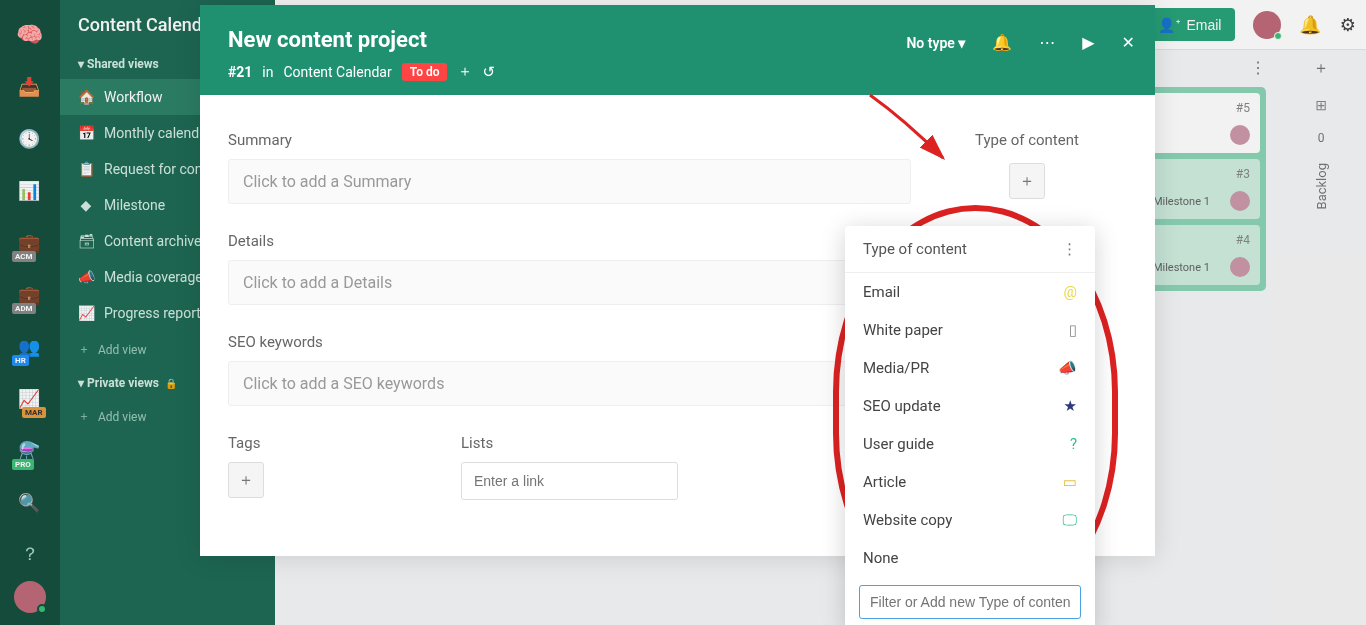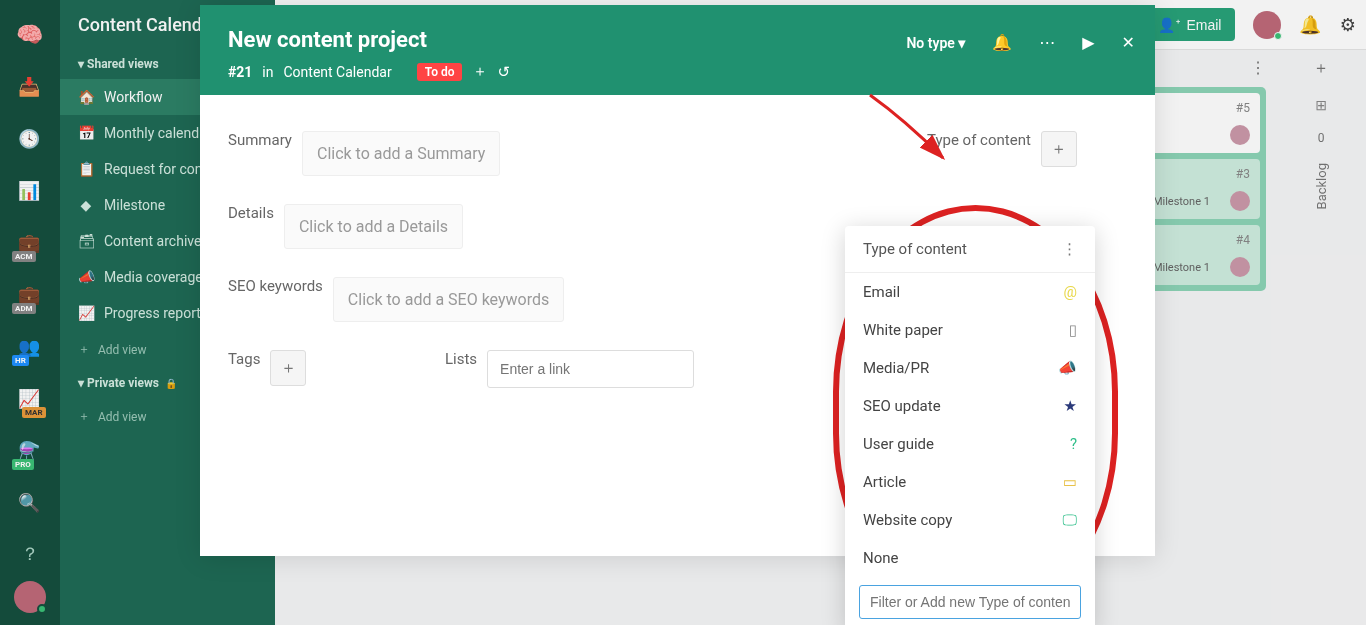--- a/index.html
+++ b/index.html
@@ -53,28 +53,28 @@
 .mini-card .meta { display:flex;align-items:center;gap:6px;font-size:11px;color:#666; }
 .mini-card .av { width:20px;height:20px;border-radius:50%;background:#c9a; margin-left:auto; }
 .mini-card.sub { background:#cfeee0; }
 
 
 .modal-backdrop { position: absolute; left:0;top:0;right:0;bottom:0; background: rgba(0,0,0,0.05); z-index: 20; }
 .modal { position: absolute; left: 200px; top: 5px; width: 955px; height: 551px; background: #fff; z-index: 25; box-shadow: 0 2px 25px rgba(0,0,0,0.12); display:flex;flex-direction:column; }
 .modal-head { background: #209170; color: #fff; padding: 22px 28px 14px; }
 .modal-head .title { font-size: 22px; font-weight: 700; margin-bottom: 10px; }
 .modal-head .meta { display: flex; align-items: center; gap: 10px; font-size: 14px; }
-.modal-head .meta .todo { background: #f44; border-radius: 3px; padding: 2px 8px; font-size: 12px; font-weight: 600; margin-left: 15px; }
+.modal-head .meta .todo { background: #f44; border-radius: 3px; padding: 2px 8px; font-size: 12px; font-weight: 600; }
 .modal-head .meta .ic { cursor: pointer; font-size: 15px; }
 .modal-head .actions { position: absolute; right: 20px; top: 28px; display: flex; align-items: center; gap: 27px; font-size: 16px; }
 .modal-head .actions .no-type { font-size: 14px; font-weight:600; cursor:pointer; }
 .modal-head .actions .ic { cursor:pointer; }
 
 .modal-body { padding: 36px 28px; display:grid; grid-template-columns: 1fr 1fr 1fr 200px; gap: 28px 16px; align-content:start; overflow:auto; }
-.field { display:flex;flex-direction:row;gap:10px; }
+.field { display:flex;flex-direction:column;gap:10px; }
 .field.full { grid-column: 1 / span 3; }
 .field label { color:#666; font-size:15px; }
 .field .input { border:1px solid #eee; background:#fafafa; border-radius:3px; padding:12px 14px; color:#999; font-size:16px; cursor:text; }
 .field .add-btn { width:36px;height:36px;border:1px solid #ddd;border-radius:3px;display:flex;align-items:center;justify-content:center;color:#777;font-size:16px;cursor:pointer;background:#f5f5f5; }
 .field .link-input { border:1px solid #ddd;border-radius:3px;padding:10px 12px;font-size:14px; }
 .type-field { grid-row: 1; grid-column: 4; }
 .type-field label { color:#666; font-size:15px; text-align:center; margin-bottom:4px; }
 .type-field .add-center { display:flex;justify-content:center; }
 
 

